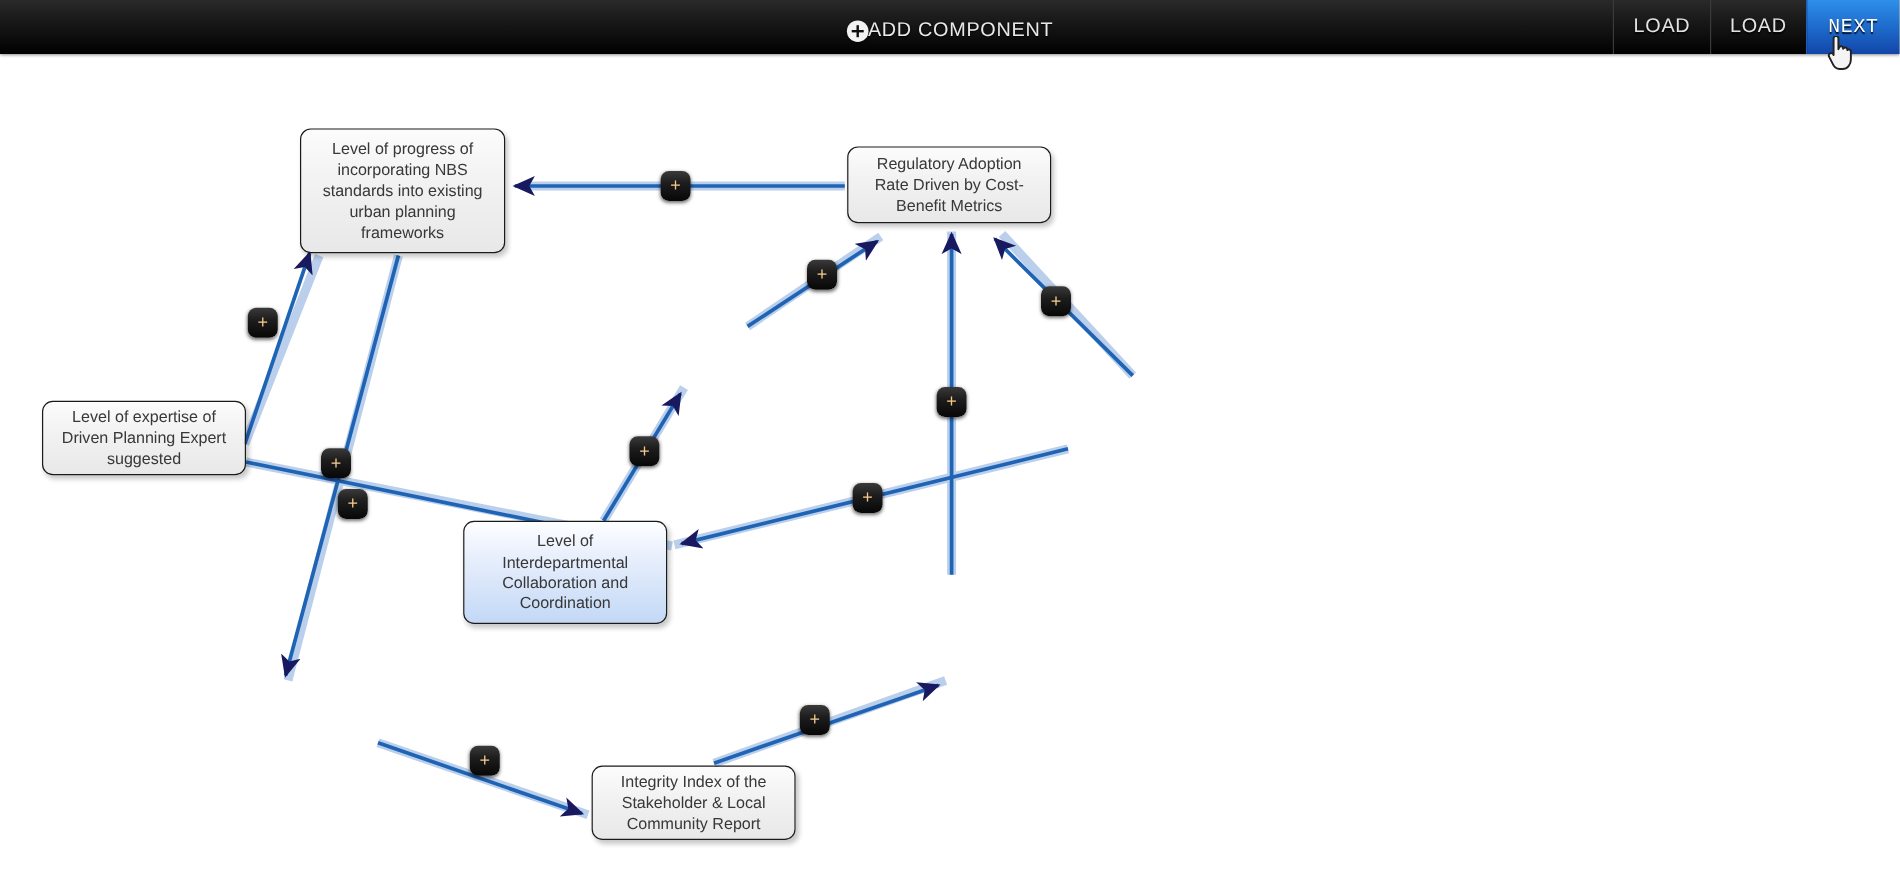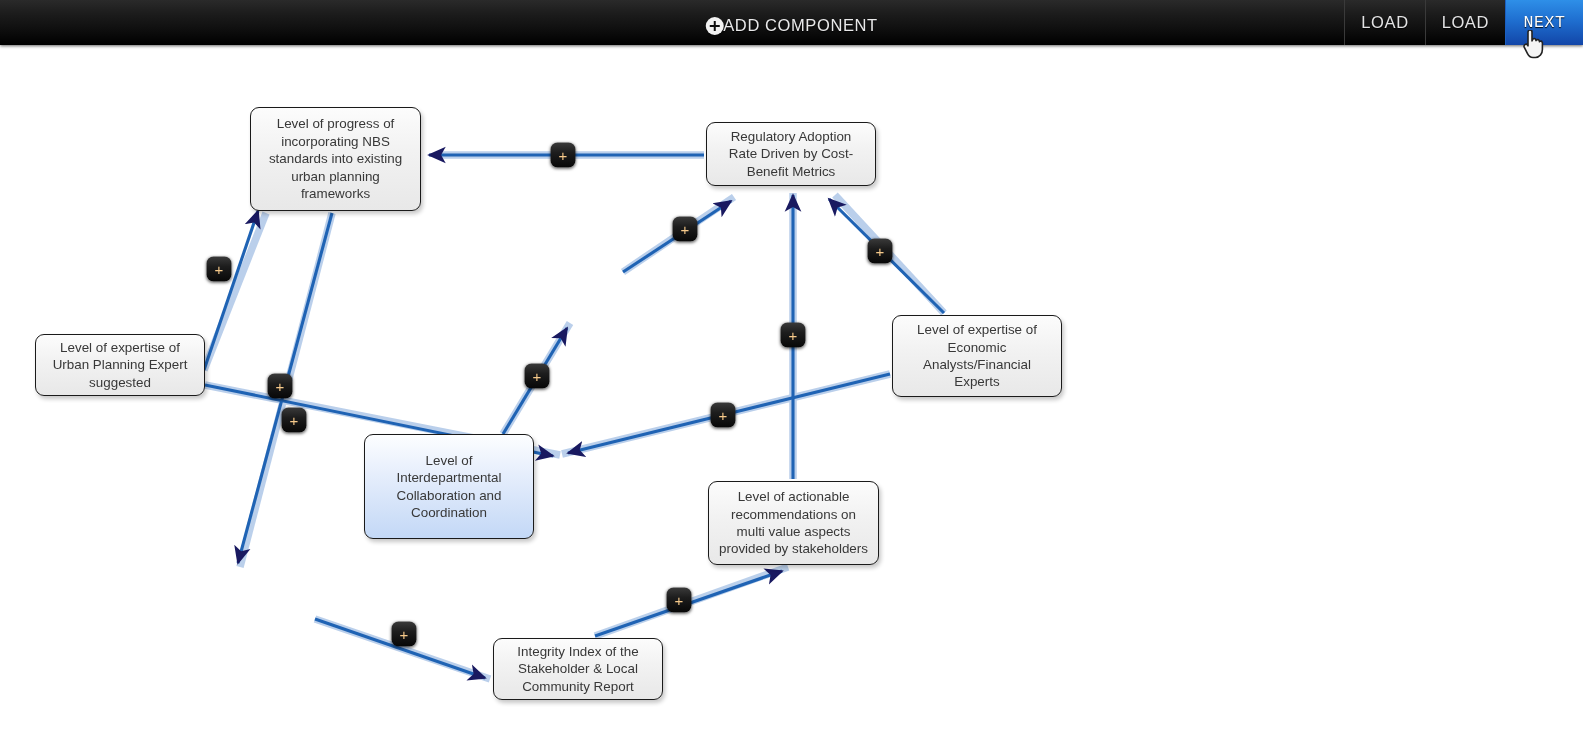--- a/index.html
+++ b/index.html
@@ -157,30 +157,24 @@
     </g>
   </svg>
 
   <div class="node" style="left: 250px; top: 62px; width: 171px; height: 104px;">
       <span>Level of progress of incorporating NBS standards into existing urban planning frameworks</span>
     </div>
   <div class="node" style="left: 706px; top: 77px; width: 170px; height: 64px; text-align: center;">
       <span>Regulatory Adoption Rate Driven by Cost-Benefit Metrics</span>
     </div>
   <div class="node" style="left: 35px; top: 289px; width: 170px; height: 62px;">
-      <span>Level of expertise of Urban Planning Expert suggested</span>
-    </div>
-  <div class="node" style="left: 892px; top: 270px; width: 170px; height: 82px;">
-      <span>Level of expertise of Economic Analysts/Financial Experts</span>
-    </div>
-  <div class="node sel" style="left: 364px; top: 389px; width: 170px; height: 105px; text-align: center;">
+      <span>Level of expertise of Driven Planning Expert suggested</span>
+    </div>
+  <div class="node sel" style="left: 386px; top: 389px; width: 170px; height: 86px; text-align: center;">
       <span>Level of Interdepartmental Collaboration and Coordination</span>
-    </div>
-  <div class="node" style="left: 708px; top: 436px; width: 171px; height: 84px;">
-      <span>Level of actionable recommendations on multi value aspects provided by stakeholders</span>
     </div>
   <div class="node" style="left: 493px; top: 593px; width: 170px; height: 62px; justify-content: center;">
       <span>Integrity Index of the Stakeholder &amp; Local Community Report</span>
     </div>
 
   <div class="sign" style="left: 563px; top: 110px;">+</div>
   <div class="sign" style="left: 219px; top: 224px;">+</div>
   <div class="sign" style="left: 685px; top: 184px;">+</div>
   <div class="sign" style="left: 880px; top: 206px;">+</div>
   <div class="sign" style="left: 793px; top: 290px;">+</div>

